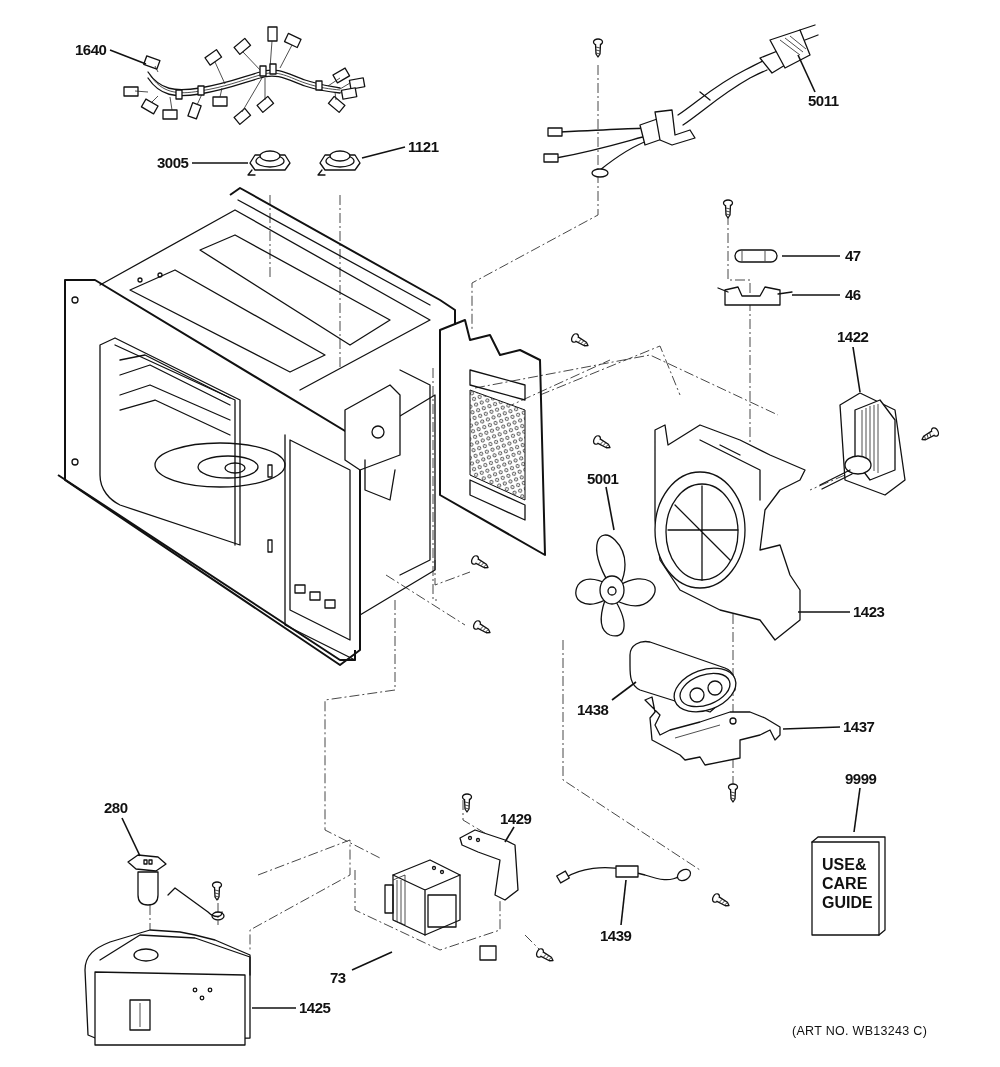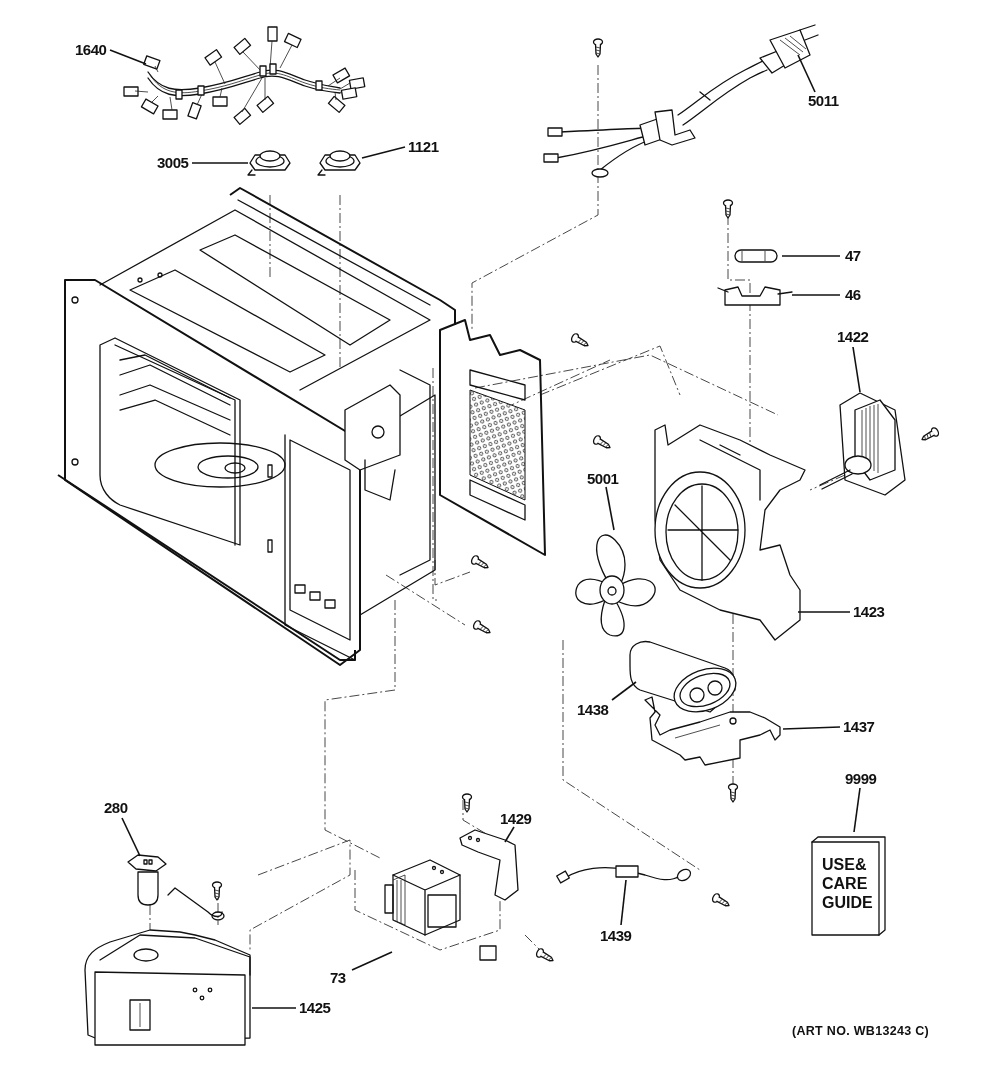--- a/index.html
+++ b/index.html
@@ -1,20 +1,20 @@
 <!DOCTYPE html>
 <html><head>
 <meta charset="utf-8">
 <style>
   html, body { margin:0; padding:0; background:#ffffff; }
   body { width:1000px; height:1067px; position:relative; overflow:hidden; font-family:"Liberation Sans", sans-serif; }
   #diagram { position:absolute; left:0; top:0; width:1000px; height:1067px; }
   .part-label { font-family:"Liberation Sans", sans-serif; font-weight:bold; font-size:15px; fill:#111; letter-spacing:-0.5px; }
   .guide-text { font-family:"Liberation Sans", sans-serif; font-weight:bold; font-size:16px; fill:#111; }
-  .art-no { position:absolute; left:792px; top:1024px; font-family:"Liberation Sans", sans-serif; font-weight:bold; font-size:12.5px; color:#111; letter-spacing:0.3px; }
+  .art-no { position:absolute; left:792px; top:1024px; font-family:"Liberation Sans", sans-serif; font-weight:normal; font-size:12.5px; color:#111; letter-spacing:0.3px; }
   .ln { stroke:#111; fill:none; stroke-width:1.3; stroke-linejoin:round; stroke-linecap:round; }
   .thick { stroke:#111; fill:none; stroke-width:2; stroke-linejoin:round; }
   .thin { stroke:#222; fill:none; stroke-width:0.8; }
   .fillw { fill:#fff; stroke:#111; stroke-width:1.3; stroke-linejoin:round; }
   .dash { stroke:#333; fill:none; stroke-width:0.9; stroke-dasharray:10 3 2 3; }
   .leader { stroke:#111; stroke-width:1.6; fill:none; }
   .mesh { fill:url(#meshpat); stroke:#111; stroke-width:1; }
 </style>
 </head>
 <body>

